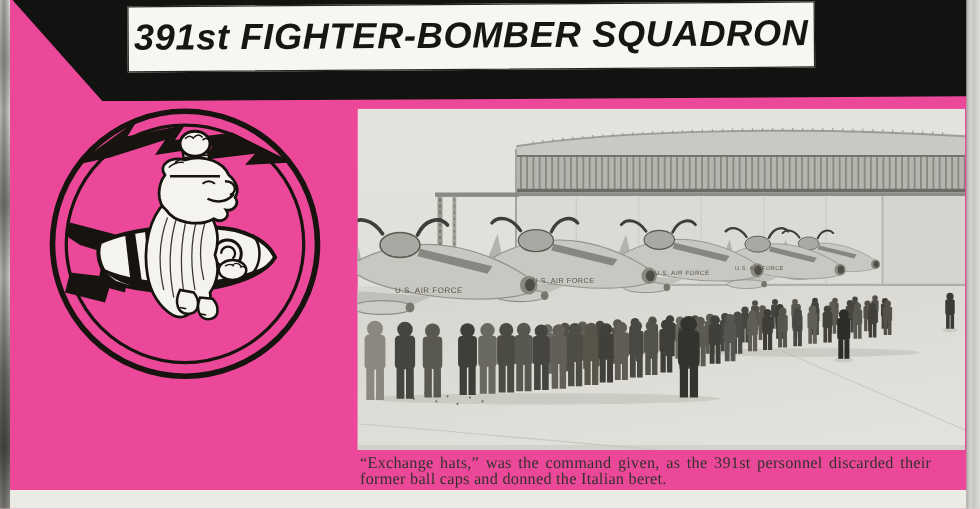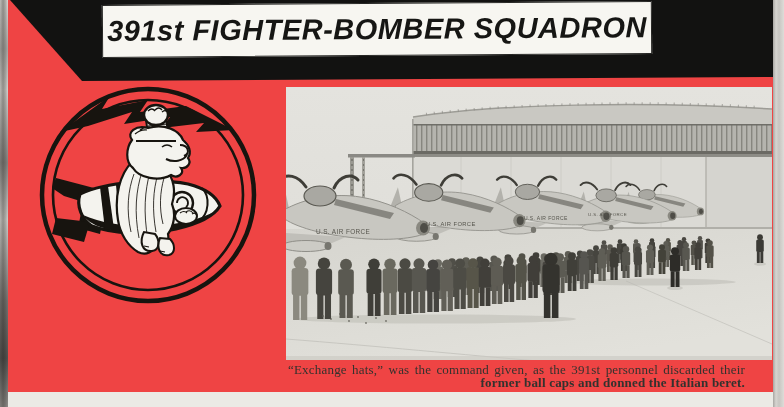--- a/index.html
+++ b/index.html
@@ -1,17 +1,17 @@
 <!DOCTYPE html>
 <html><head>
 <meta charset="utf-8">
 <style>
   html,body{margin:0;padding:0;}
   body{width:784px;height:407px;overflow:hidden;background:#ebeae5;font-family:"Liberation Sans",sans-serif;}
-  .page{position:relative;width:784px;height:392px;background:#ef4444;}
+  .page{position:relative;width:784px;height:392px;background:#ec4899;}
 
   
   .left-edge{position:absolute;left:0;top:0;width:8px;height:407px;
     background:
       linear-gradient(180deg, rgba(110,108,104,.10) 0%, rgba(80,78,74,.40) 12%, rgba(120,118,114,.15) 22%,
         rgba(55,53,50,.55) 40%, rgba(130,128,124,.22) 54%, rgba(48,46,43,.62) 74%,
         rgba(28,26,24,.72) 88%, rgba(70,68,65,.55) 100%),
       linear-gradient(90deg,#c7c5c1 0,#96948f 38%,#b7b5b1 70%,#e7e5e1 100%);}
   .right-edge{position:absolute;left:773px;top:0;width:11px;height:407px;
     background:linear-gradient(90deg,#a8a6a2 0,#d6d4d0 3px,#c7c5c1 6px,#dedcd8 100%);}
@@ -26,21 +26,21 @@
   
   .emblem{position:absolute;left:36px;top:82px;width:226px;height:226px;}
 
   
   .photo{position:absolute;left:286px;top:87px;width:486px;height:273px;display:block;}
 
   
   .caption{position:absolute;left:288px;top:364px;width:457px;font-family:"Liberation Serif",serif;
     font-size:13px;line-height:12.5px;color:#33322e;letter-spacing:.2px;}
   .cap1{text-align:justify;text-align-last:justify;}
-  .cap2{text-align:right;font-weight:bold;}
+  .cap2{text-align:left;}
 </style>
 </head>
 <body>
 
 <div class="page">
 
   <div class="band"></div>
   <div class="title-box">
     <span>391st FIGHTER-BOMBER SQUADRON</span>
   </div>

